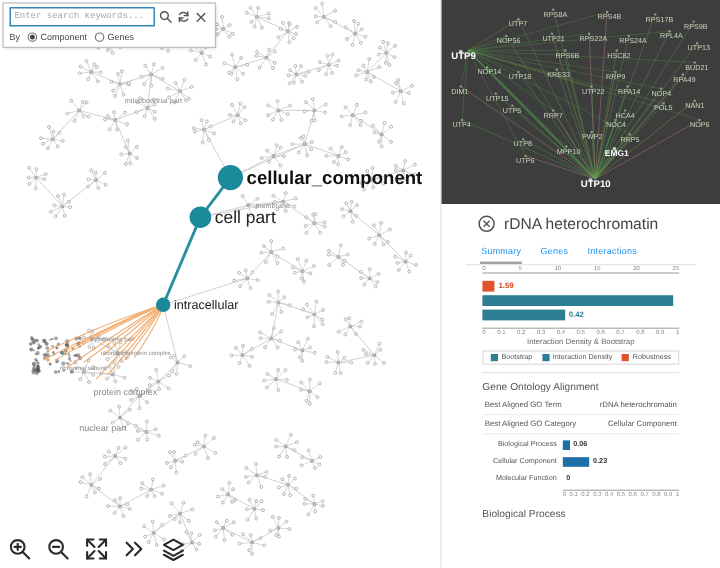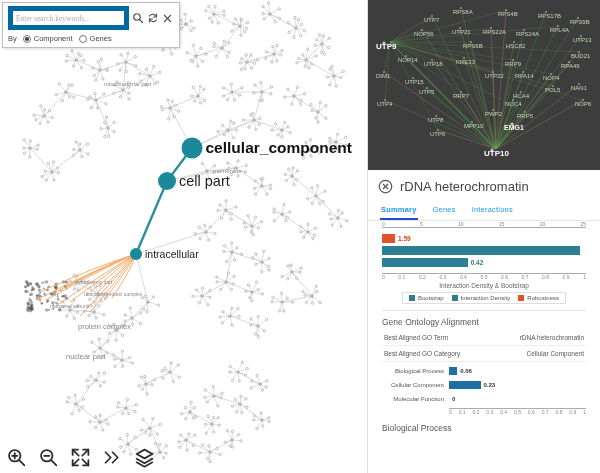--- a/index.html
+++ b/index.html
@@ -4,41 +4,41 @@
 <style>
   html,body{margin:0;padding:0;background:#fff;}
   body{width:600px;height:473px;overflow:hidden;font-family:"Liberation Sans",sans-serif;-webkit-font-smoothing:antialiased;}
   .app{display:flex;width:600px;height:473px;}
   
   .left{position:relative;width:368px;height:473px;background:#fff;border-right:1px solid #e0e0e0;box-sizing:border-box;}
   .left svg{position:absolute;left:0;top:0;}
   .search-panel{position:absolute;left:2px;top:2px;width:178px;background:#fff;border:1px solid #bdbdbd;box-shadow:1px 1px 3px rgba(0,0,0,.15);padding:3px 5px 4px 5px;box-sizing:border-box;z-index:5;}
   .search-title{font-size:10px;font-weight:bold;color:#333;margin-bottom:2px;}
   .search-row{display:flex;align-items:center;gap:2px;}
-  .search-input{flex:1;min-width:0;border:5px solid #0369a1;height:14px;font-size:7.5px;padding:0 3px;color:#444;font-family:Liberation Serif, serif;}
+  .search-input{flex:1;min-width:0;border:1px solid #0369a1;height:14px;font-size:7.5px;padding:0 3px;color:#444;font-family:Liberation Mono, monospace;}
   .search-input::placeholder{color:#a8a8a8;}
   .mini-btn{width:13px;height:13px;display:flex;align-items:center;justify-content:center;cursor:pointer;}
   .mini-btn svg{position:static;}
   .radio-row{display:flex;align-items:center;gap:6px;margin-top:4px;font-size:7.5px;color:#444;}
   .radio{display:inline-flex;align-items:center;gap:3px;}
   .radio .dot{width:8px;height:8px;border:1px solid #777;border-radius:50%;display:inline-block;position:relative;box-sizing:border-box;}
   .radio.checked .dot::after{content:"";position:absolute;left:1.5px;top:1.5px;width:3.5px;height:3.5px;border-radius:50%;background:#444;}
   .toolbar{position:absolute;left:6px;bottom:5px;display:flex;gap:11px;z-index:5;}
   .tool-btn{width:21px;height:21px;cursor:pointer;}
   .tool-btn svg{position:static;width:21px;height:21px;stroke:#2a2a2a;stroke-width:2;fill:none;stroke-linecap:round;stroke-linejoin:round;}
   
-  .right{width:232px;display:flex;flex-direction:column;}
+  .right{width:232px;display:flex;flex-direction:column;align-items:center;}
   .network-panel{position:relative;height:170px;background:#3d3d3d;overflow:hidden;}
   .detail-panel{flex:1;background:#fff;overflow:hidden;font-size:8px;color:#555;}
   .detail-header{display:flex;align-items:center;gap:7px;padding:9px 10px 4px 10px;}
   .close-icon{width:15px;height:15px;flex:0 0 auto;cursor:pointer;}
   .detail-title{font-size:13px;color:#444;}
   .tabs{display:flex;gap:14px;padding:4px 12px 0 12px;border-bottom:1px solid #e6e6e6;}
   .tab{font-size:7.5px;color:#2196f3;padding:3px 1px 4px 1px;cursor:pointer;letter-spacing:.2px;}
-  .tab.active{border-bottom:2px solid #1d4ed8;font-weight:bold;}
+  .tab.active{border-bottom:2px solid #a3a3a3;font-weight:normal;}
   .sect{padding:0 14px;}
   .term-id{font-size:8px;color:#555;margin:7px 0 4px 0;}
   .sect-head{font-size:8.5px;color:#555;margin:6px 0 3px 0;}
   .axis-ticks{display:flex;justify-content:space-between;font-size:5px;color:#888;line-height:6px;}
   .axis-line{border-top:1px solid #aaa;height:0;}
   .bars{padding:3px 0 3px 0;}
   .bar-row{display:flex;align-items:center;height:9px;margin:3px 0;}
   .bar{height:9px;}
   .bar-val{font-size:6.5px;font-weight:bold;margin-left:3px;}
   .axis-caption{text-align:center;font-size:6.5px;color:#666;margin-top:2px;}

